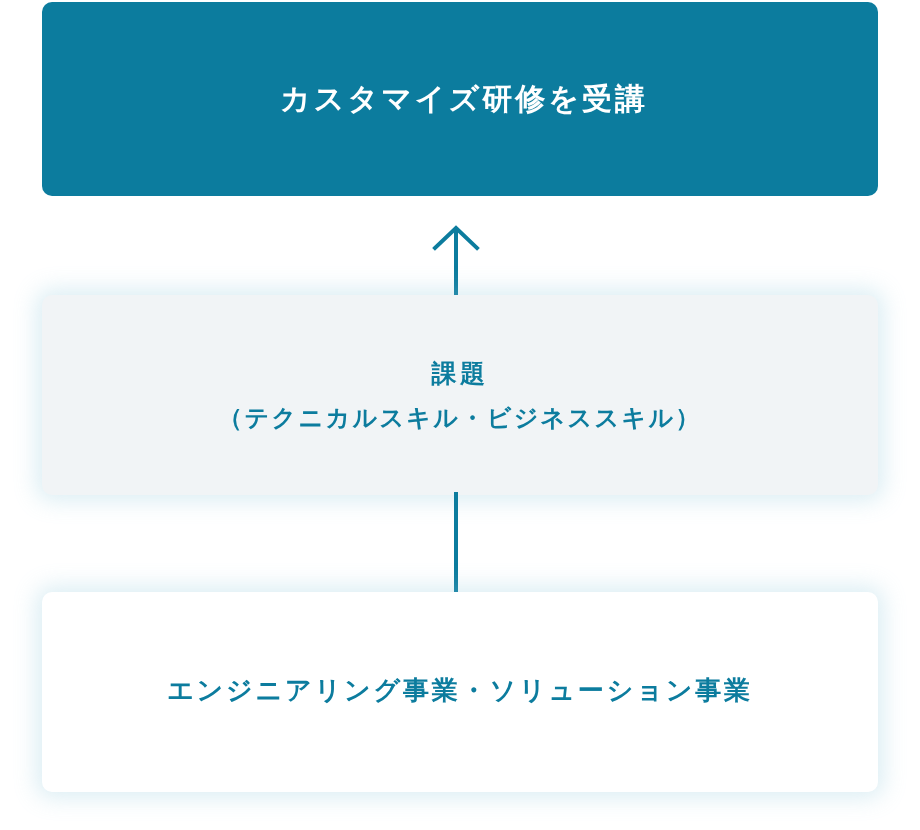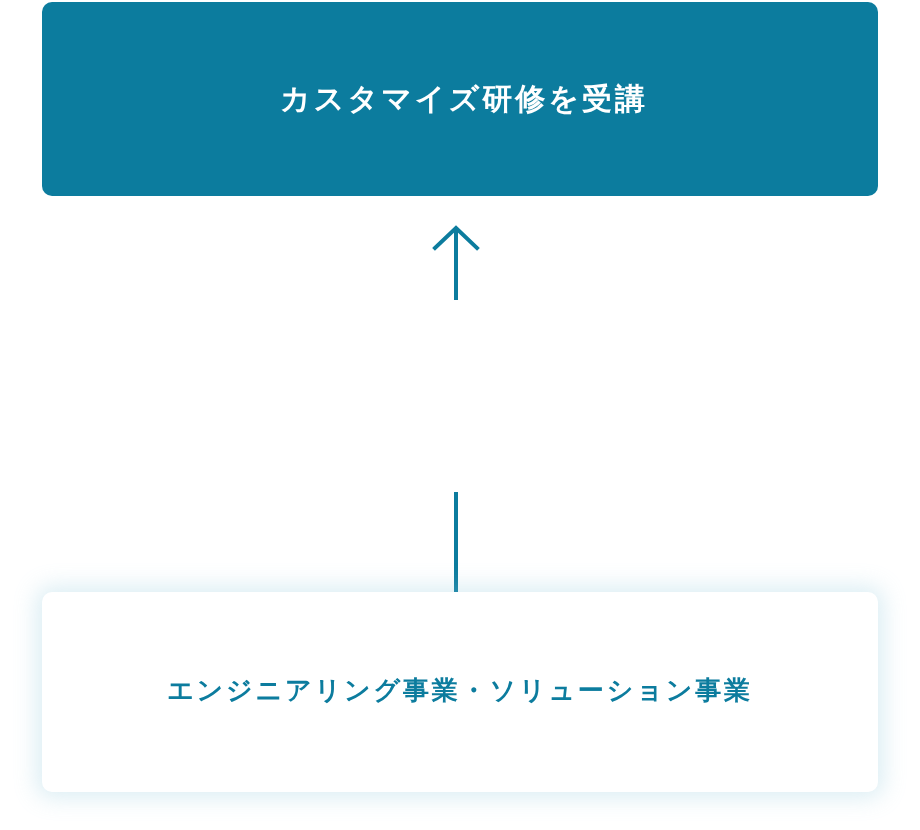--- a/index.html
+++ b/index.html
@@ -113,20 +113,26 @@
     <span class="box-label">カスタマイズ研修を受講</span>
   </div>
 
   <div class="connector connector-arrow">
     <svg width="920" height="78" viewBox="0 0 920 78">
       <path d="M 435 26 L 456 6 L 477 26" fill="none" stroke="#0c7c9e" stroke-width="4" stroke-linecap="square" stroke-linejoin="miter"></path>
       <line x1="456" y1="7" x2="456" y2="78" stroke="#0c7c9e" stroke-width="4" stroke-linecap="butt"></line>
     </svg>
   </div>
 
+  <div class="flow-box box-middle">
+    <div class="box-body">
+      <span class="line-main">課題</span>
+      <span class="line-sub">（テクニカルスキル・ビジネススキル）</span>
+    </div>
+  </div>
 
   <div class="connector connector-line">
     <svg width="920" height="104" viewBox="0 0 920 104">
       <line x1="456" y1="0" x2="456" y2="104" stroke="#0c7c9e" stroke-width="4" stroke-linecap="butt"></line>
     </svg>
   </div>
 
   <div class="flow-box box-bottom">
     <span class="box-label">エンジニアリング事業・ソリューション事業</span>
   </div>

